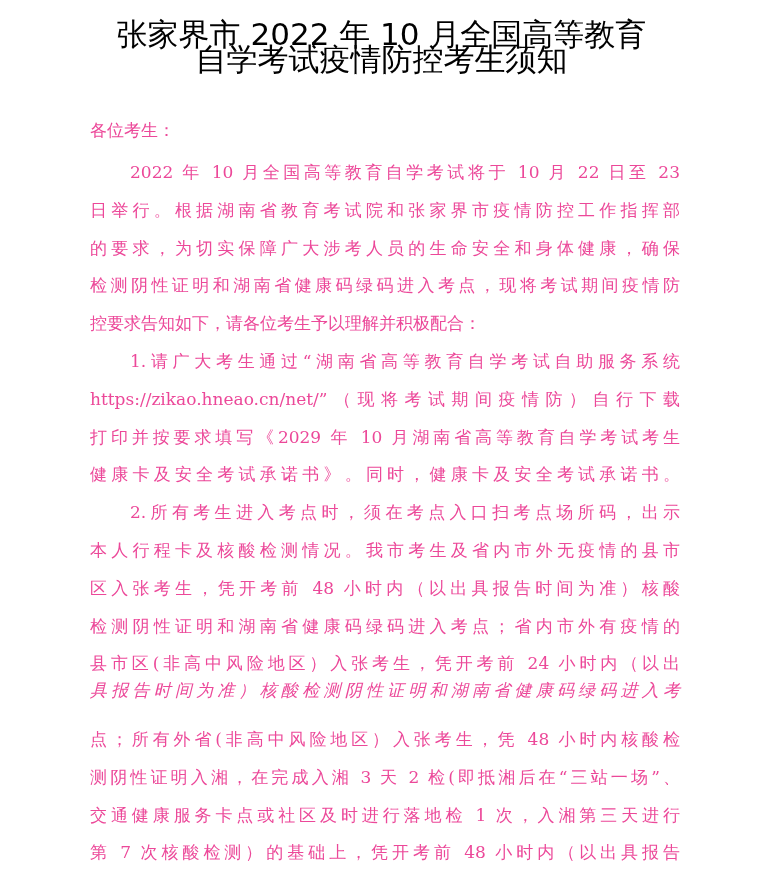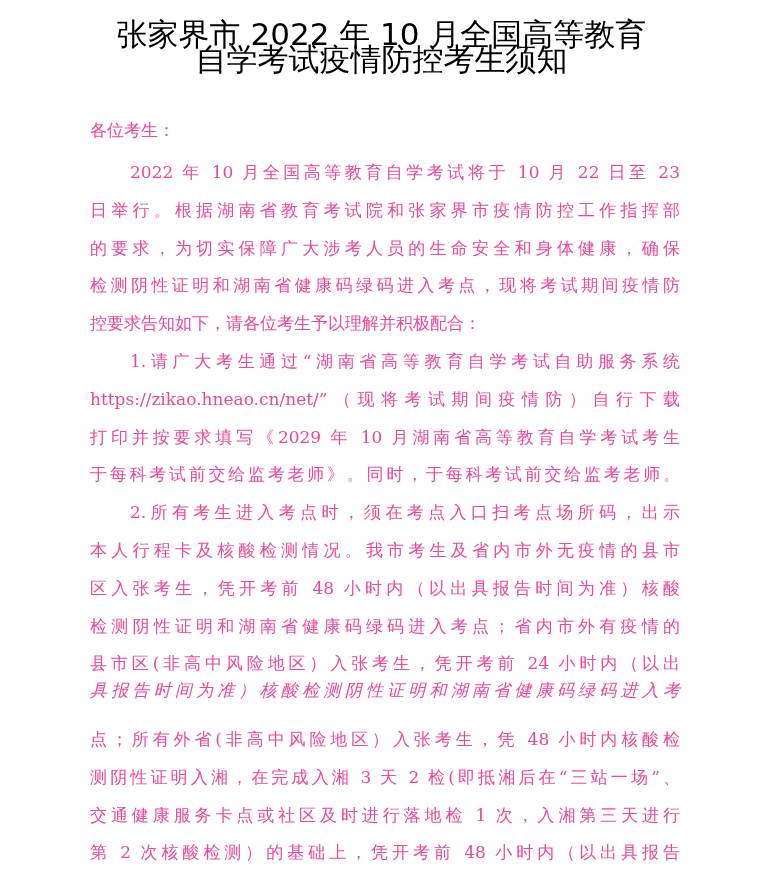--- a/index.html
+++ b/index.html
@@ -55,25 +55,25 @@
 
   <div id="body-lines">
       <div class="line indent" style="top: 157px;">2022 年 10 月全国高等教育自学考试将于 10 月 22 日至 23</div>
       <div class="line" style="top: 194.8px;">日举行。根据湖南省教育考试院和张家界市疫情防控工作指挥部</div>
       <div class="line" style="top: 232.6px;">的要求，为切实保障广大涉考人员的生命安全和身体健康，确保</div>
       <div class="line" style="top: 270.4px;">检测阴性证明和湖南省健康码绿码进入考点，现将考试期间疫情防</div>
       <div class="line short" style="top: 308.2px;">控要求告知如下，请各位考生予以理解并积极配合：</div>
       <div class="line indent" style="top: 346px;">1.请广大考生通过“湖南省高等教育自学考试自助服务系统</div>
       <div class="line" style="top: 383.8px;">https://zikao.hneao.cn/net/”（现将考试期间疫情防）自行下载</div>
       <div class="line" style="top: 421.6px;">打印并按要求填写《2029 年 10 月湖南省高等教育自学考试考生</div>
-      <div class="line" style="top: 459.4px;">于每科考试前交给监考老师》。同时，于每科考试前交给监考老师。</div>
+      <div class="line" style="top: 459.4px;">健康卡及安全考试承诺书》。同时，健康卡及安全考试承诺书。</div>
       <div class="line indent" style="top: 497.2px;">2.所有考生进入考点时，须在考点入口扫考点场所码，出示</div>
       <div class="line" style="top: 535px;">本人行程卡及核酸检测情况。我市考生及省内市外无疫情的县市</div>
       <div class="line" style="top: 572.8px;">区入张考生，凭开考前 48 小时内（以出具报告时间为准）核酸</div>
       <div class="line" style="top: 610.6px;">检测阴性证明和湖南省健康码绿码进入考点；省内市外有疫情的</div>
       <div class="line" style="top: 648.4px;">县市区(非高中风险地区）入张考生，凭开考前 24 小时内（以出</div>
       <div class="line" style="top: 675px; font-style: italic;">具报告时间为准）核酸检测阴性证明和湖南省健康码绿码进入考</div>
       <div class="line" style="top: 724px;">点；所有外省(非高中风险地区）入张考生，凭 48 小时内核酸检</div>
       <div class="line" style="top: 761.8px;">测阴性证明入湘，在完成入湘 3 天 2 检(即抵湘后在“三站一场”、</div>
       <div class="line" style="top: 799.6px;">交通健康服务卡点或社区及时进行落地检 1 次，入湘第三天进行</div>
-      <div class="line" style="top: 837.4px;">第 2 次核酸检测）的基础上，凭开考前 48 小时内（以出具报告</div>
+      <div class="line" style="top: 837.4px;">第 7 次核酸检测）的基础上，凭开考前 48 小时内（以出具报告</div>
     </div>
 </div>
 
 </body></html>

